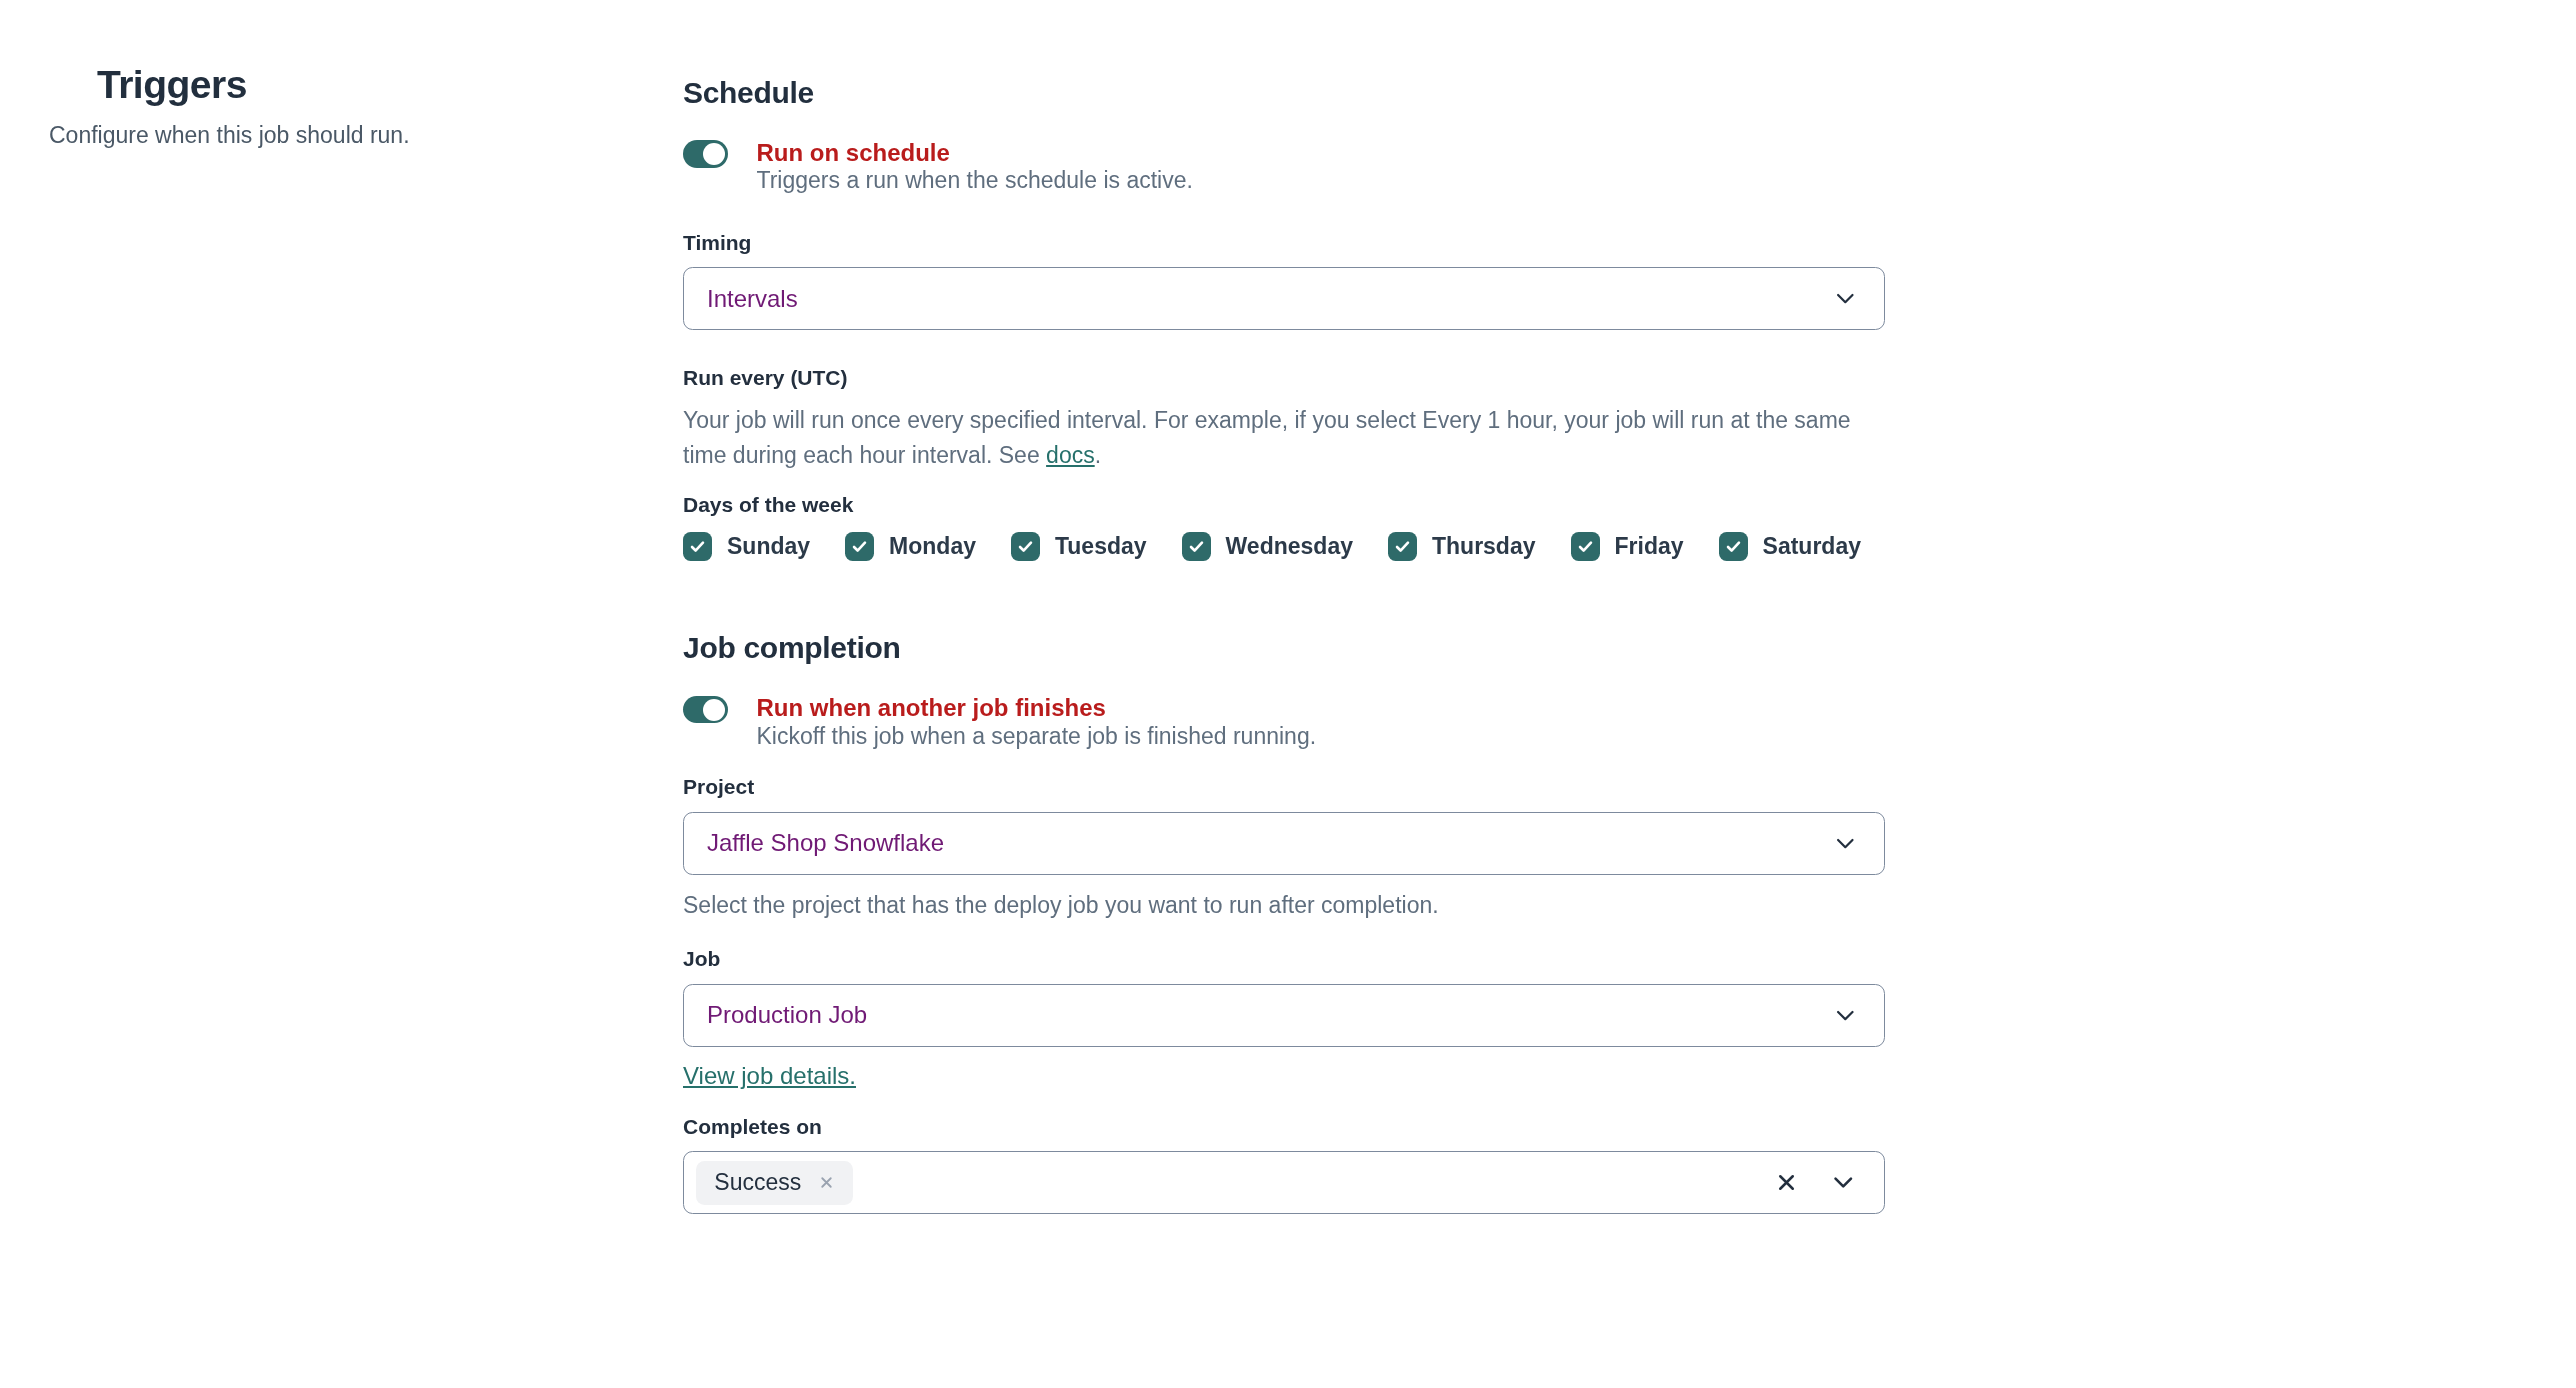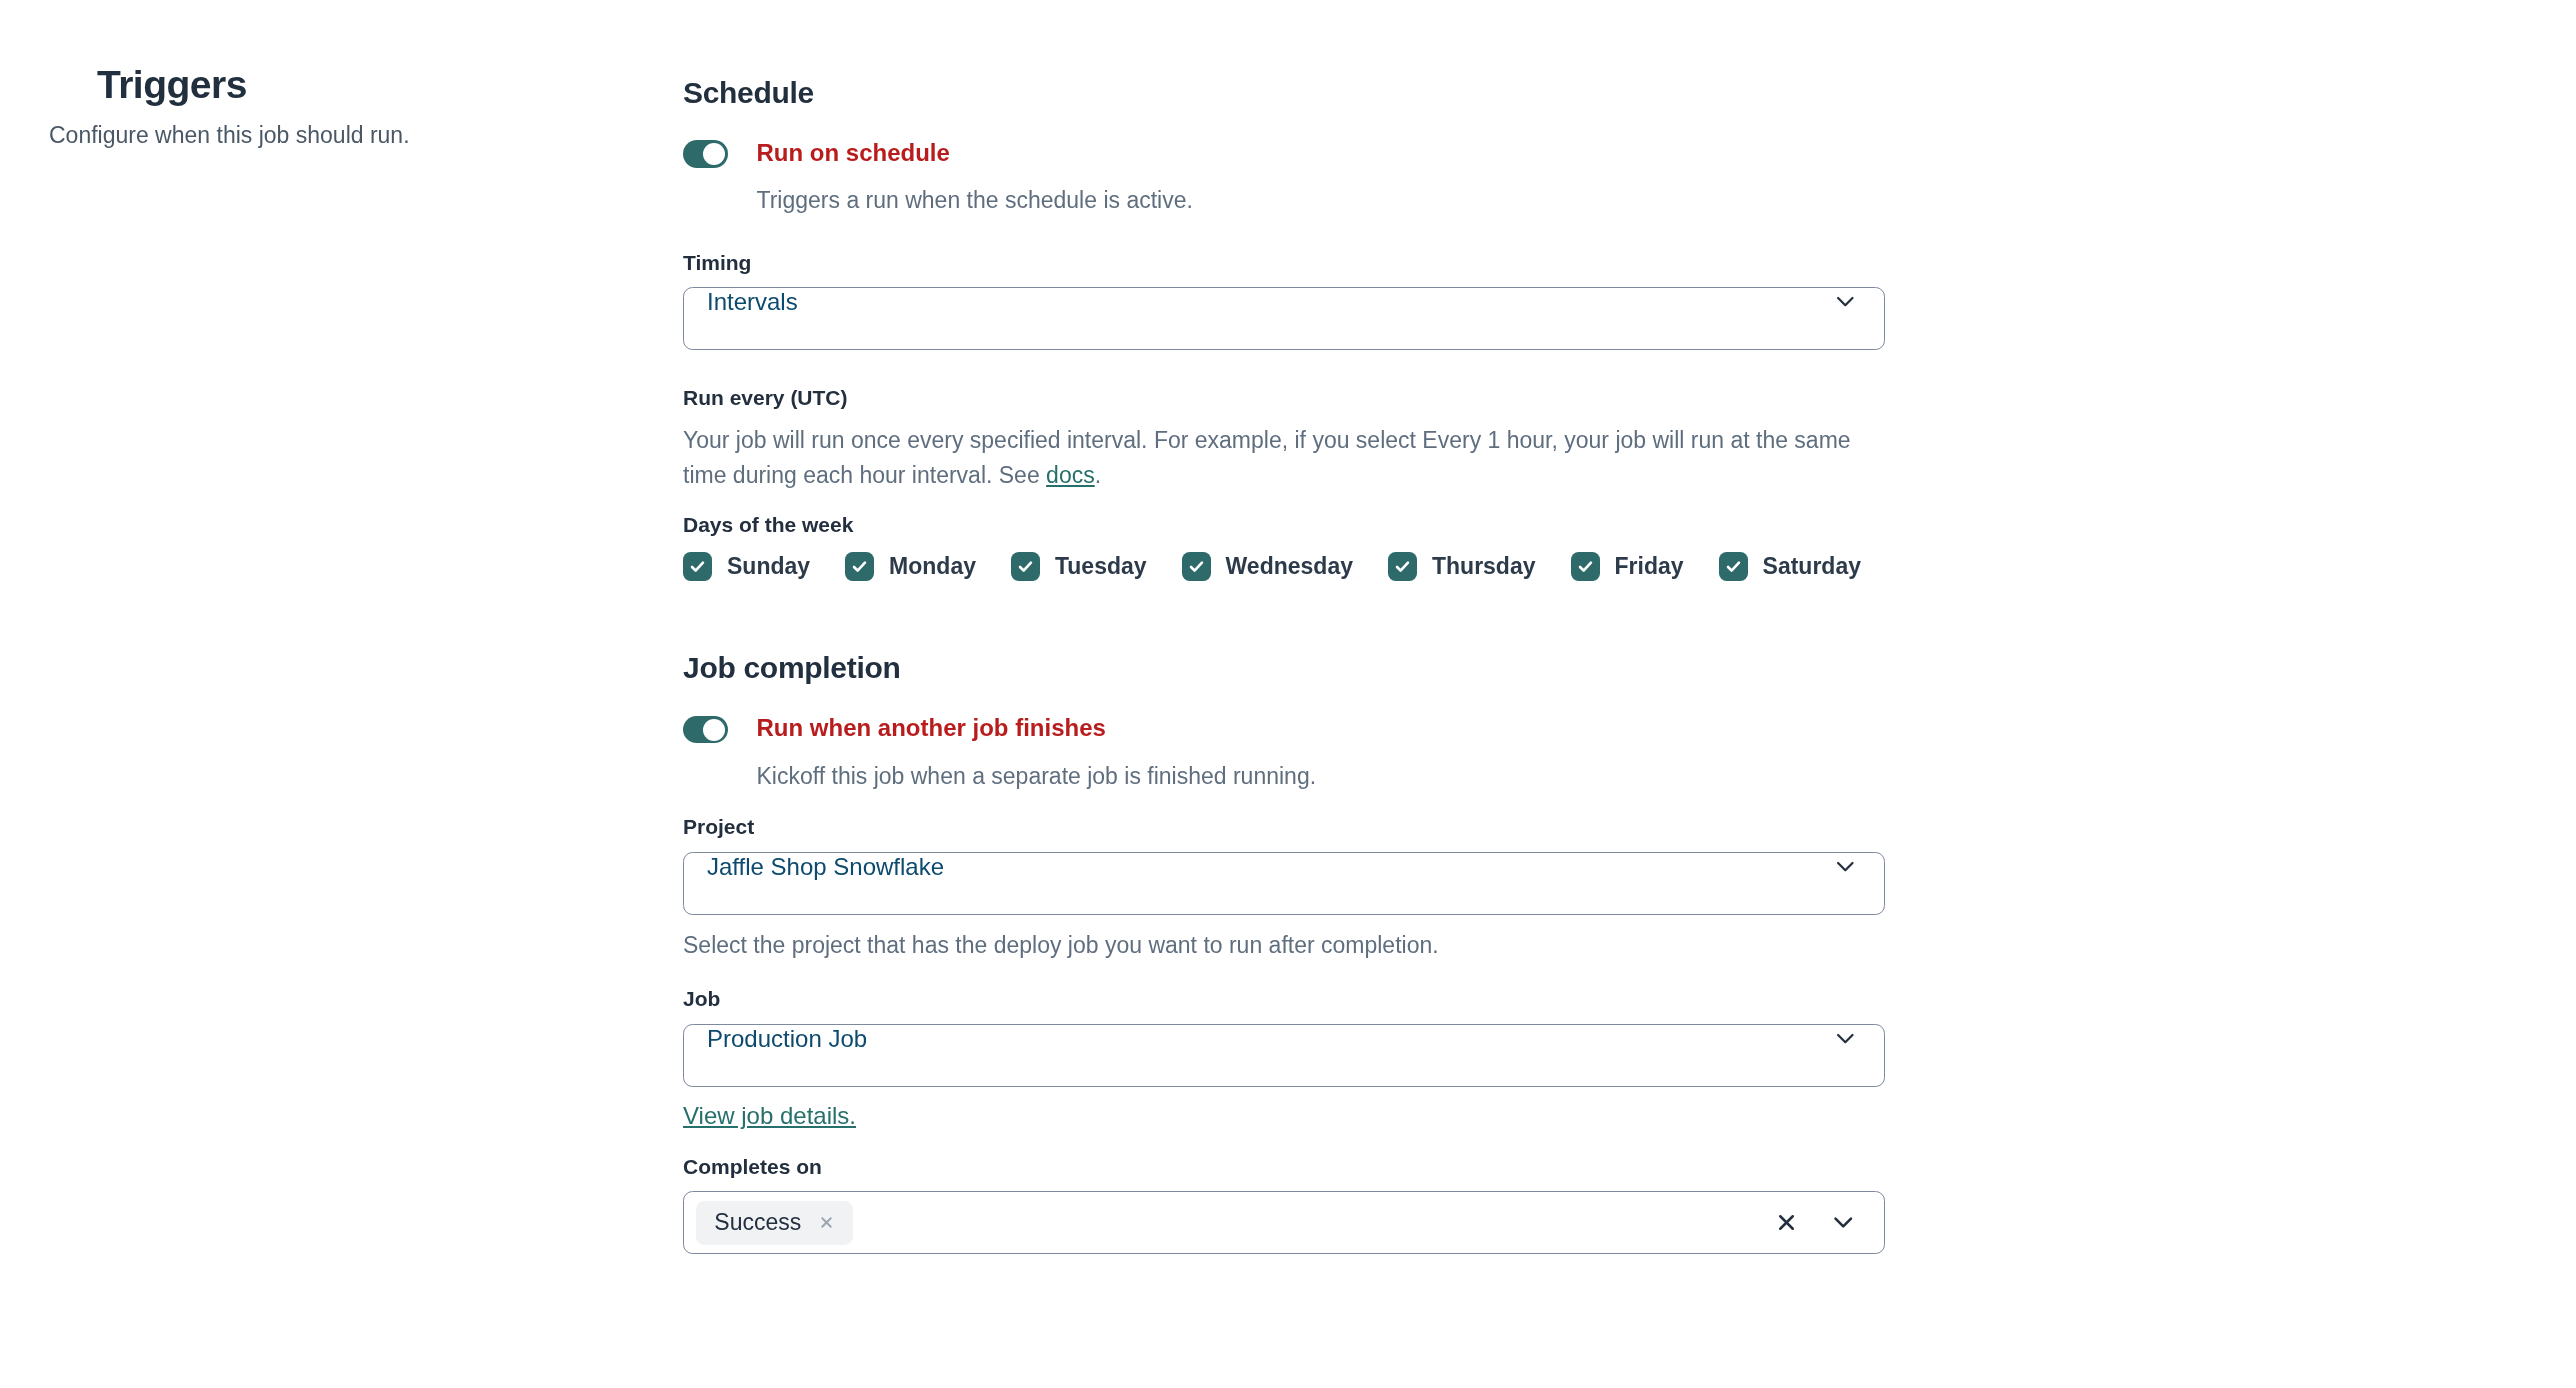--- a/index.html
+++ b/index.html
@@ -15,28 +15,28 @@
   
   .right-col { position: absolute; left: 683px; top: 76px; width: 1202px; }
   .section-heading { font-size: 30px; font-weight: 700; color: #222f3e; letter-spacing: -0.3px; }
 
   .toggle-row { display: flex; align-items: flex-start; gap: 28.5px; margin-top: 28.5px; }
   .toggle { width: 45px; height: 27.5px; border-radius: 14.2px; background: #2e6a69;
     position: relative; flex: none; margin-top: 1.9px; cursor: pointer; }
   .toggle .knob { position: absolute; right: 2.8px; top: 2.8px; width: 22px; height: 22px;
     border-radius: 50%; background: #ffffff; }
   .trow-label { font-size: 24px; font-weight: 700; color: #b91c1c; line-height: 1.2; }
-  .trow-desc { font-size: 23px; color: #5f6e7e; margin-top: 20px; line-height: 1.2; }
+  .trow-desc { font-size: 23px; color: #5f6e7e; margin-top: 0; line-height: 1.2; }
 
   .field { margin-top: 36px; }
   .field.tight { margin-top: 25px; }
   .field-label { font-size: 21px; font-weight: 700; color: #232f3e; margin-bottom: 12.3px; }
   .select { height: 63px; width: 100%; border: 1.9px solid #7d8a9d; border-radius: 9.5px;
-    background: #fff; display: flex; align-items: flex-start; justify-content: space-between;
-    padding: 0 25px 0 23px; font-size: 24px; color: #0c4a6e; cursor: pointer; }
+    background: #fff; display: flex; align-items: center; justify-content: space-between;
+    padding: 0 25px 0 23px; font-size: 24px; color: #701a75; cursor: pointer; }
   .chev { flex: none; display: block; }
 
   .help-text { font-size: 23px; color: #5f6e7e; line-height: 1.5; margin-top: 13.3px; max-width: 1202px; }
   .inline-link { color: #26706b; text-decoration: underline; cursor: pointer; }
 
   .days-field { margin-top: 21px; }
   .days-row { display: flex; align-items: center; margin-top: 15px; }
   .day-item { display: flex; align-items: center; gap: 15px; margin-right: 35px; cursor: pointer; }
   .cb { width: 29px; height: 29px; border-radius: 7.6px; background: #2e6a69;
     display: flex; align-items: center; justify-content: center; flex: none; }

